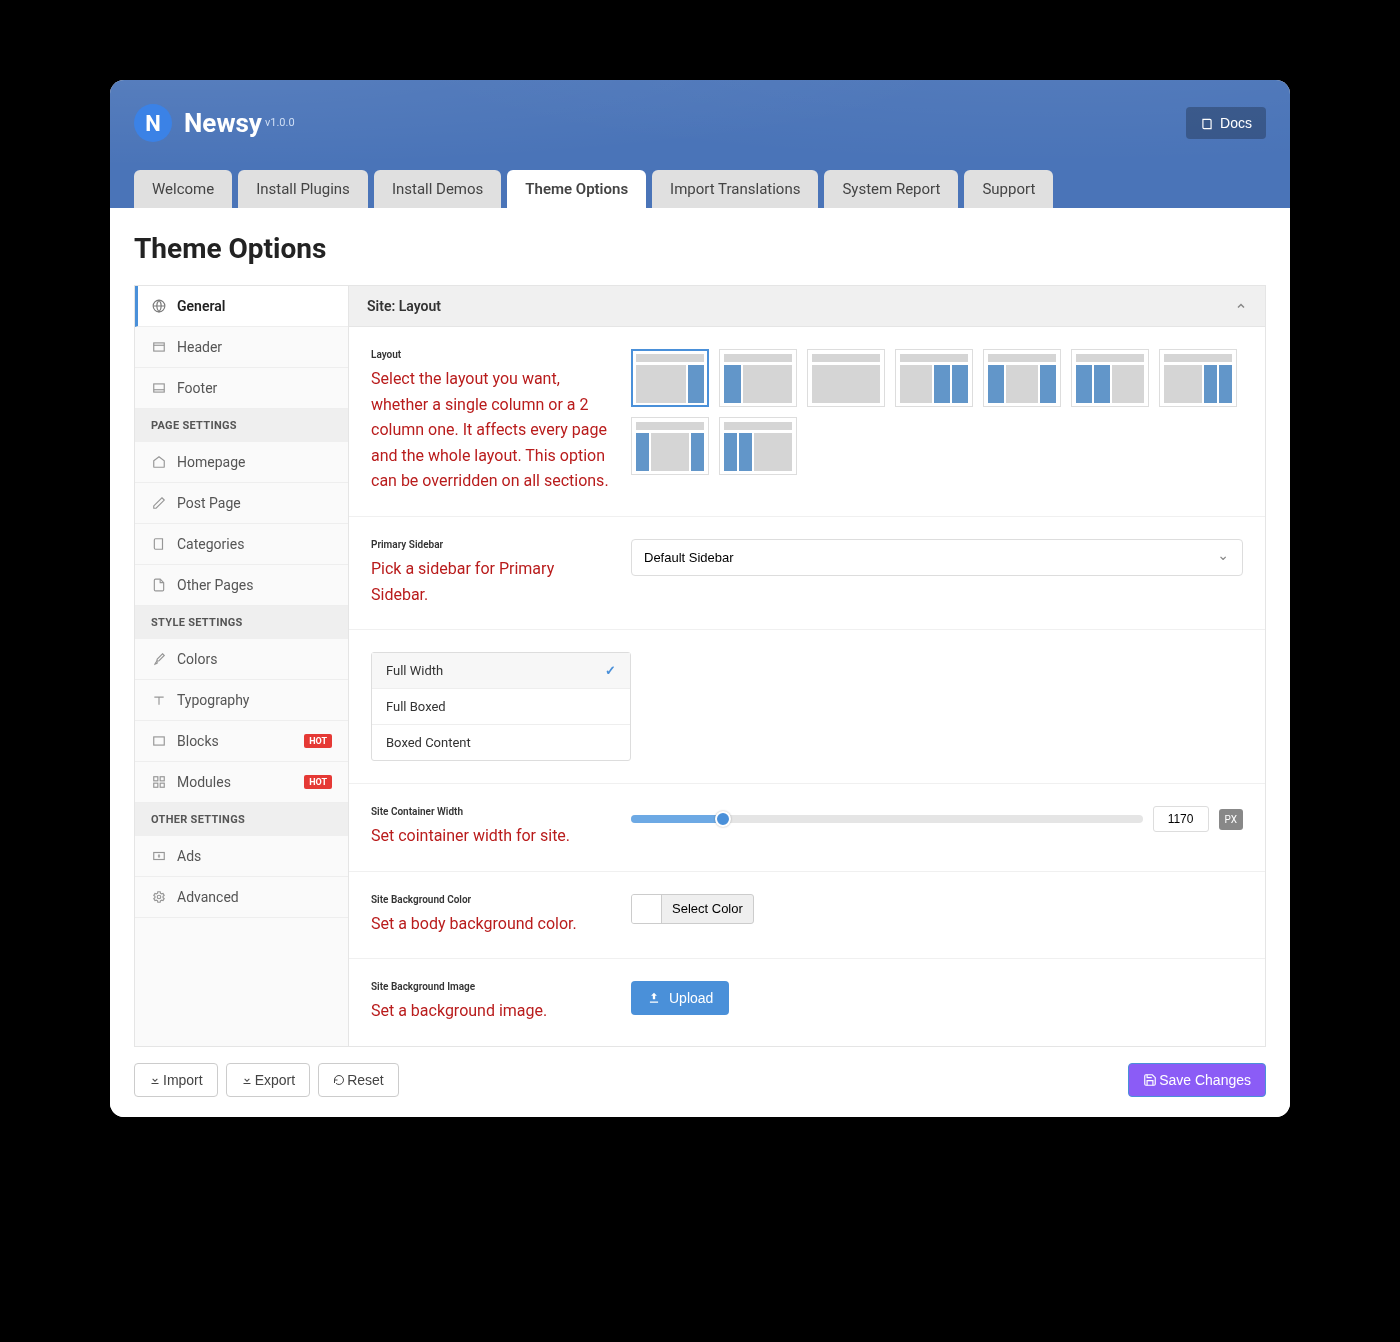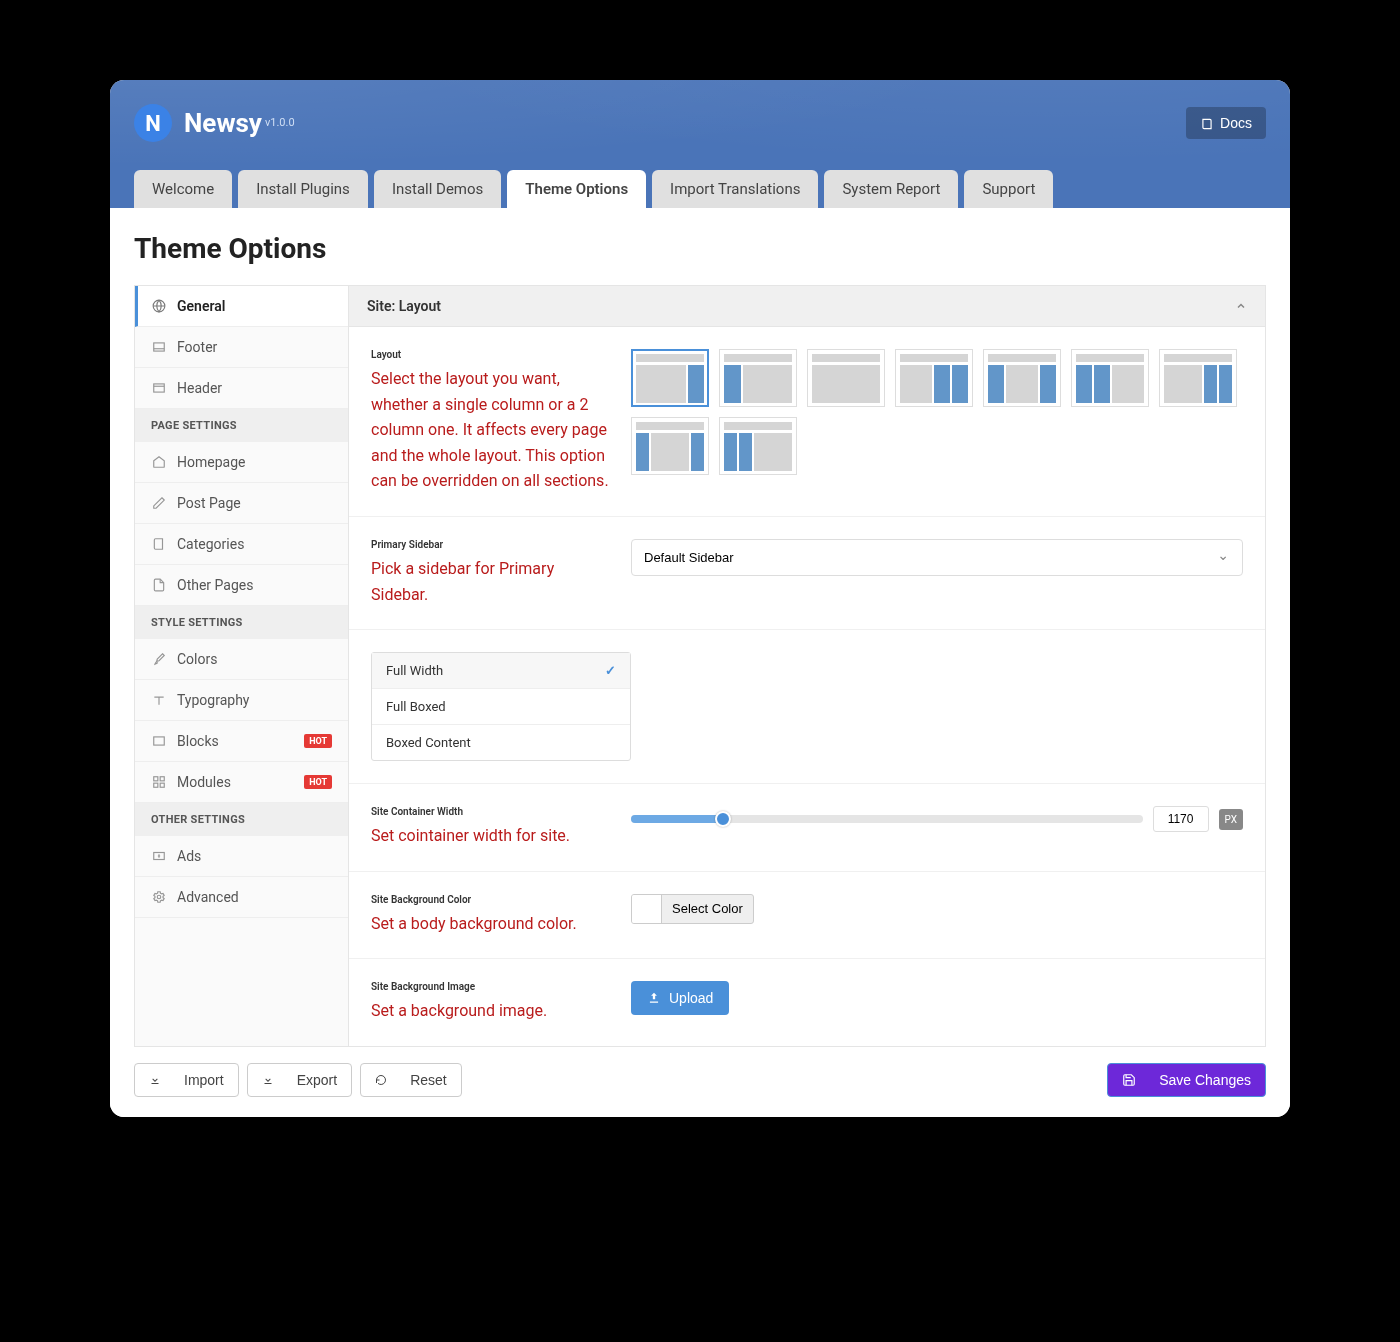--- a/index.html
+++ b/index.html
@@ -319,27 +319,27 @@
   background: #fff;
 }
 .footer-left { display: flex; gap: 8px; }
 .btn {
   border: 1px solid #ccc;
   background: #fff;
   padding: 8px 14px;
   border-radius: 4px;
   display: inline-flex;
   align-items: center;
-  gap: 23px;
+  gap: 2px;
   cursor: pointer;
   font-size: 14px;
   color: #444;
 }
 .btn-primary {
-  background: #6d28d9;
+  background: #8b5cf6;
   color: #fff;
   border-color: #4a90d9;
 }
 svg { display: block; }
 </style>
 </head>
 <body>
 
 <div class="window">
 
@@ -383,33 +383,33 @@
                 <circle cx="12" cy="12" r="10"></circle>
                 <path d="M2 12h20M12 2a15 15 0 0 1 0 20a15 15 0 0 1 0-20"></path>
               </svg>
             </span>
           <span>General</span>
         </div>
         <div class="side-item">
           <span class="side-ic">
               <svg width="14" height="14" viewBox="0 0 24 24" fill="none" stroke="currentColor" stroke-width="2">
                 <rect x="3" y="5" width="18" height="14"></rect>
+                <line x1="3" y1="9" x2="21" y2="9"></line>
+              </svg>
+            </span>
+          <span>Header</span>
+        </div>
+        <div class="side-item">
+          <span class="side-ic">
+              <svg width="14" height="14" viewBox="0 0 24 24" fill="none" stroke="currentColor" stroke-width="2">
+                <rect x="3" y="5" width="18" height="14"></rect>
                 <line x1="3" y1="15" x2="21" y2="15"></line>
               </svg>
             </span>
           <span>Footer</span>
-        </div>
-        <div class="side-item">
-          <span class="side-ic">
-              <svg width="14" height="14" viewBox="0 0 24 24" fill="none" stroke="currentColor" stroke-width="2">
-                <rect x="3" y="5" width="18" height="14"></rect>
-                <line x1="3" y1="9" x2="21" y2="9"></line>
-              </svg>
-            </span>
-          <span>Header</span>
         </div>
 
         <div class="side-header">PAGE SETTINGS</div>
 
         <div class="side-item">
           <span class="side-ic">
               <svg width="14" height="14" viewBox="0 0 24 24" fill="none" stroke="currentColor" stroke-width="2">
                 <path d="M3 10l9-7 9 7v10a1 1 0 0 1-1 1H4a1 1 0 0 1-1-1z"></path>
               </svg>
             </span>

